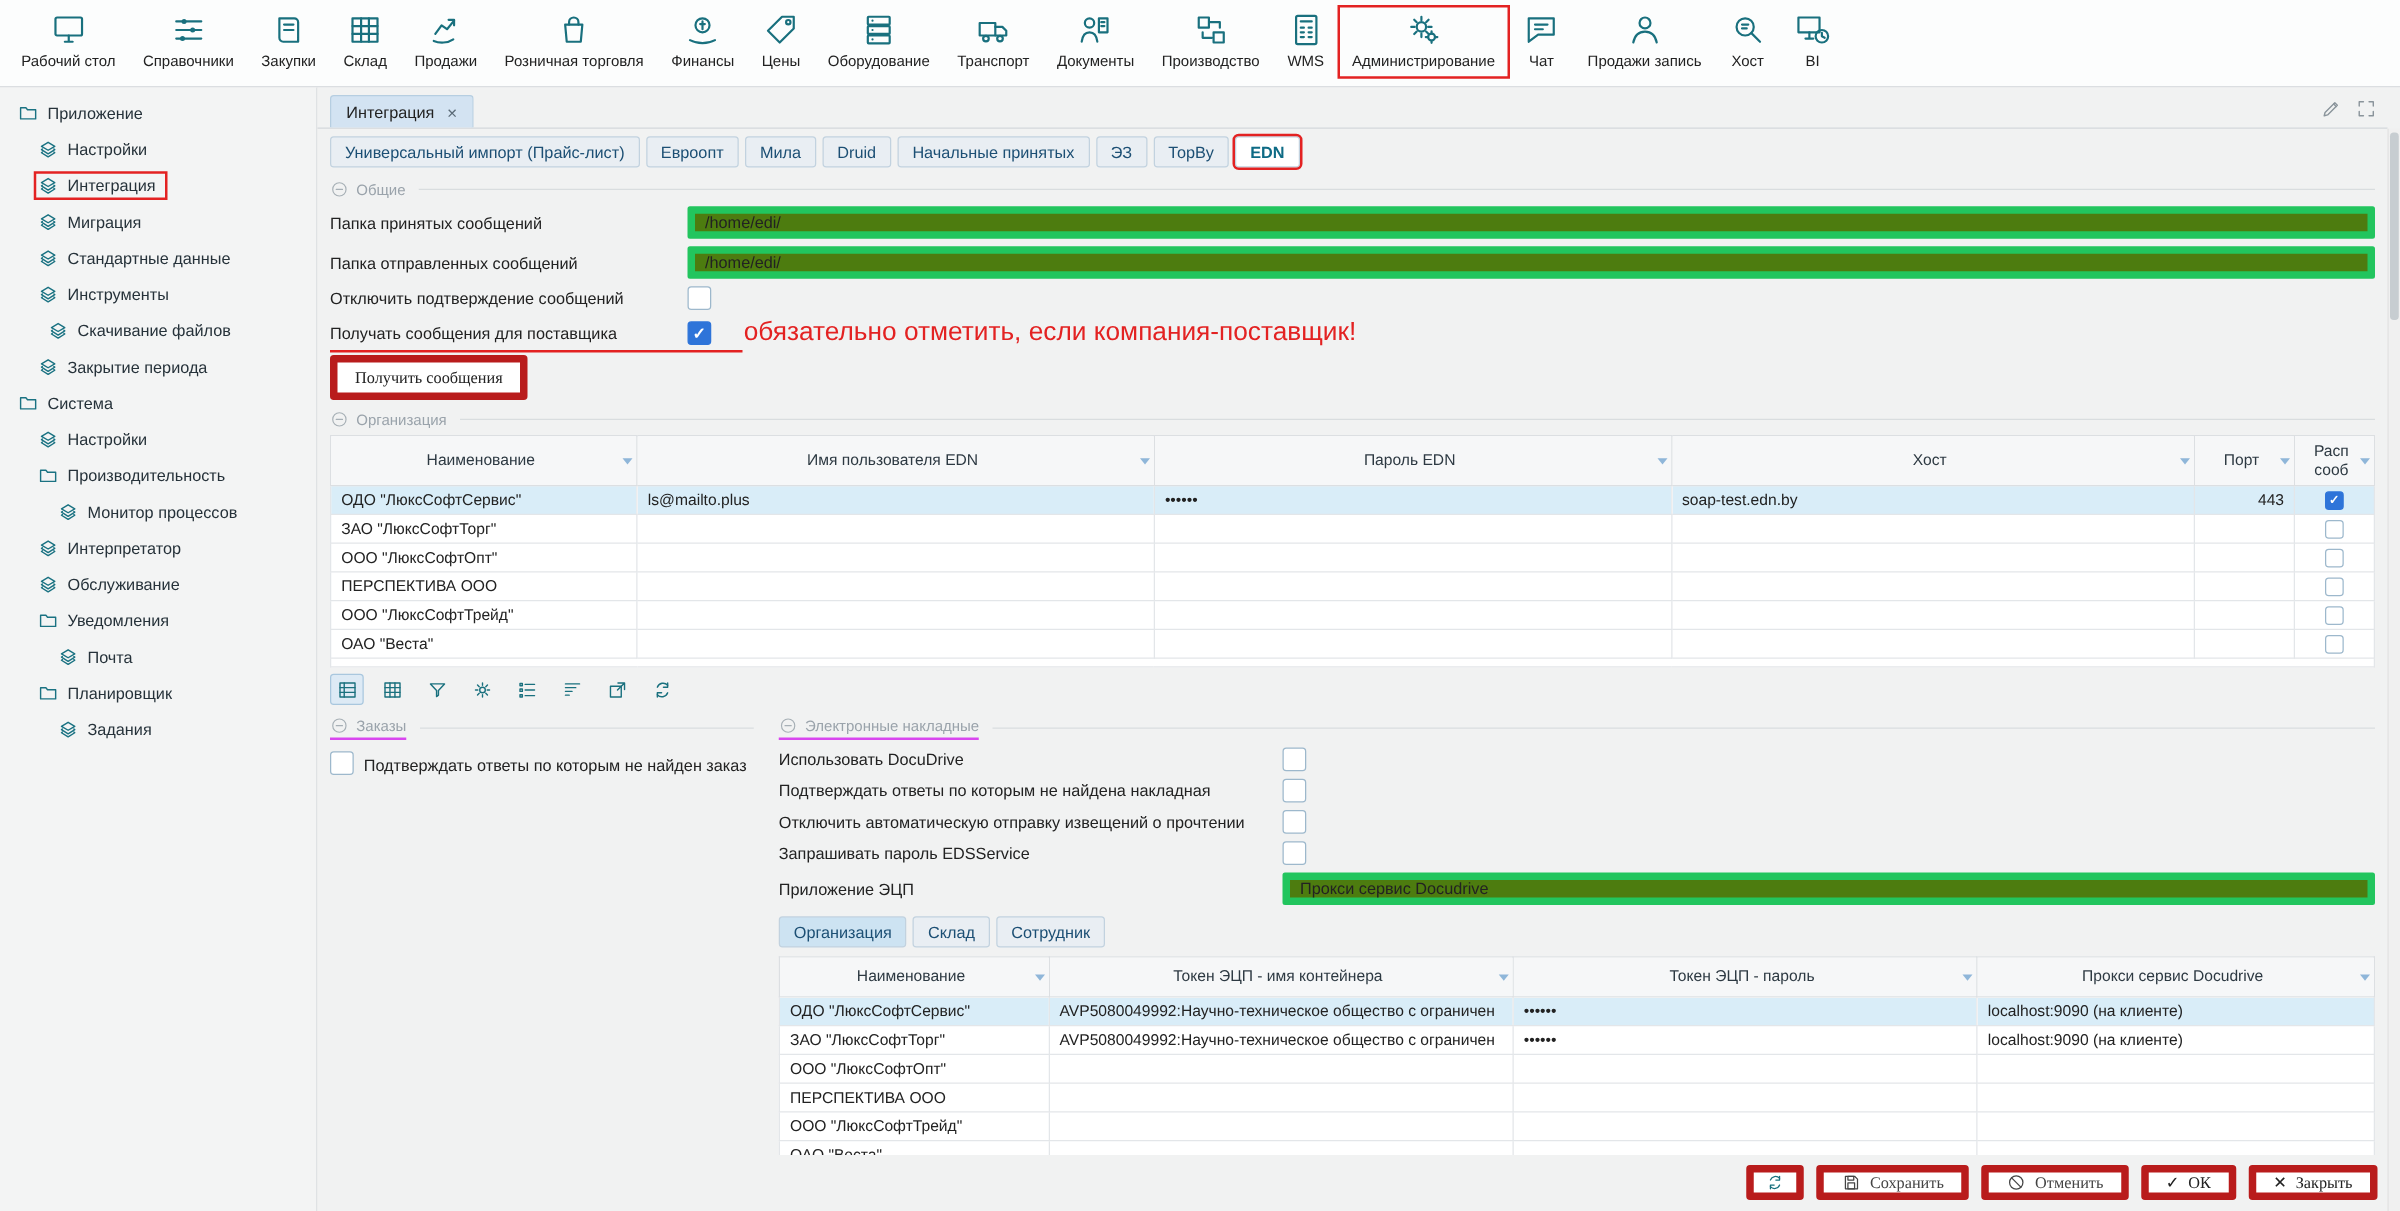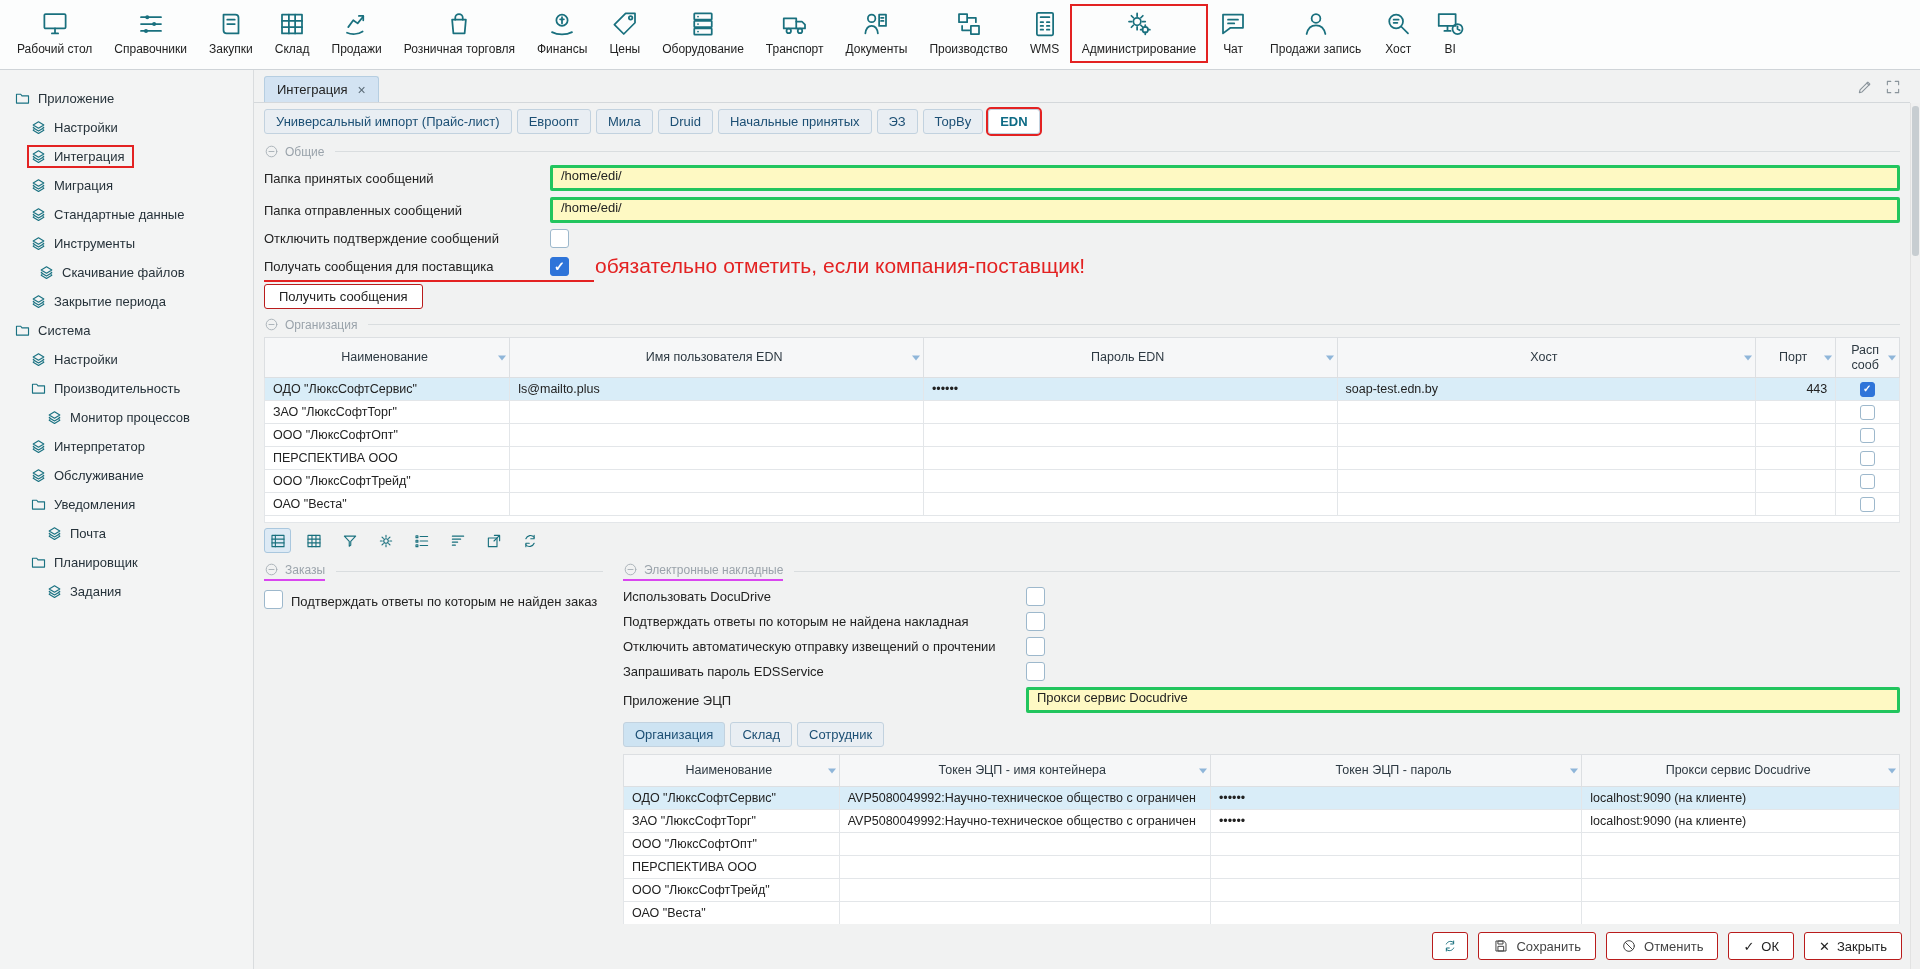--- a/index.html
+++ b/index.html
@@ -10,21 +10,21 @@
   .toolbar{height:70px;background:#fcfdfd;border-bottom:1px solid #cfd4d8;display:flex;align-items:flex-start;padding:5px 6px 0 6px}
   .tb-item{display:flex;flex-direction:column;align-items:center;gap:3px;padding:4px 11px 6px;cursor:pointer}
   .tb-item .icon{color:#19707e}
   .tb-item .icon svg{width:30px;height:30px;stroke-width:1.4}
   .tb-label{font-size:12px;color:#222;white-space:nowrap}
   .tb-hl{outline:2px solid #e32222;outline-offset:-1px}
 
   
   .app{display:flex;height:899px}
   .sidebar{width:254px;background:#f3f4f4;border-right:1px solid #d9dcde;padding-top:10px;overflow:hidden}
-  .tree-item{height:29px;display:flex;align-items:flex-end;cursor:pointer}
+  .tree-item{height:29px;display:flex;align-items:flex-start;cursor:pointer}
   .tree-inner{display:inline-flex;align-items:center;gap:7px;padding:2px 8px 2px 2px}
   .tree-sel{outline:2px solid #e32222;outline-offset:-1px}
   .tree-icon{color:#1a7282}
   .tree-icon svg{width:17px;height:17px;stroke-width:1.6}
   .tree-label{font-size:13px;color:#26323a;white-space:nowrap}
 
   .main{flex:1;display:flex;flex-direction:column;background:#f1f2f2;position:relative;padding-right:10px;min-width:0}
   .vscroll{position:absolute;right:0;top:33px;bottom:0;width:10px;background:#f0f0f0;border-left:1px solid #e2e2e2}
   .vthumb{position:absolute;top:3px;left:1px;width:7px;height:150px;background:#c7cdd1;border-radius:3px}
 
@@ -49,29 +49,29 @@
   .sect .line{flex:1;height:1px;background:#d9dddf;margin-left:5px}
   .collapse-icon{color:#a7b0b6;cursor:pointer}
   .collapse-icon svg{width:15px;height:15px}
   .sect-head{display:inline-flex;align-items:center;gap:6px}
   .red-underlined{border-bottom:2px solid #d946ef;padding-bottom:2px}
 
   
   .frow{display:flex;align-items:center;padding:3px 10px;gap:8px;position:relative}
   .flabel{width:278px;flex:0 0 auto;font-size:13px;color:#222}
   .rlabel{width:395px;flex:0 0 auto;font-size:13px;color:#222}
-  .finput{flex:1;height:26px;background:#fef9c3;border:3px solid #22c55e;border-radius:2px;padding:0 8px;display:flex;align-items:flex-start;font-size:13px;min-width:0;cursor:text}
+  .finput{flex:1;height:26px;background:#4d7c0f;border:6px solid #22c55e;border-radius:2px;padding:0 8px;display:flex;align-items:flex-end;font-size:13px;min-width:0;cursor:text}
   .checkbox{width:19px;height:19px;border:1px solid #9db8cc;border-radius:3px;background:#fff;position:relative;flex:0 0 auto;cursor:pointer}
   .checkbox.checked{background:#2e74d9;border-color:#2e74d9}
   .checkbox.checked::after{content:"✓";color:#fff;position:absolute;left:3px;top:1px;font-size:13px;font-weight:bold}
   .checkbox.sm{width:15px;height:15px;display:inline-block;vertical-align:middle}
   .checkbox.sm.checked::after{font-size:10px;left:2px;top:0}
   .annotation{color:#e32222;font-size:21px;margin-left:18px;white-space:nowrap}
   .red-underline{position:absolute;left:10px;bottom:-1px;width:330px;height:2px;background:#e32222}
-  .btn{background:#fff;border:1px solid #b91c1c;border-radius:3px;padding:4px 14px;font-size:13px;color:#222;cursor:pointer;display:inline-flex;align-items:center;gap:7px;font-family:Liberation Sans, sans-serif}
+  .btn{background:#fff;border:6px solid #b91c1c;border-radius:3px;padding:4px 14px;font-size:13px;color:#222;cursor:pointer;display:inline-flex;align-items:center;gap:7px;font-family:Liberation Serif, serif}
   .btn .icon svg{width:16px;height:16px}
   .btn .glyph{font-size:13px}
 
   
   .tbl-wrap{margin:2px 10px 0}
   table.tbl{border-collapse:collapse;background:#fff;table-layout:fixed;width:100%;font-size:12.5px}
   .tbl th{background:#f6f7f8;border:1px solid #dcdfe2;font-weight:normal;padding:3px 10px 3px 5px;position:relative;color:#2d3942;line-height:1.15}
   .t1 th{height:40px}
   .t2 th{height:32px}
   .tbl td{border-right:1px solid #e3e6e9;border-bottom:1px solid #e3e6e9;padding:1px 8px;height:23px;white-space:nowrap;overflow:hidden;background:#fff}

